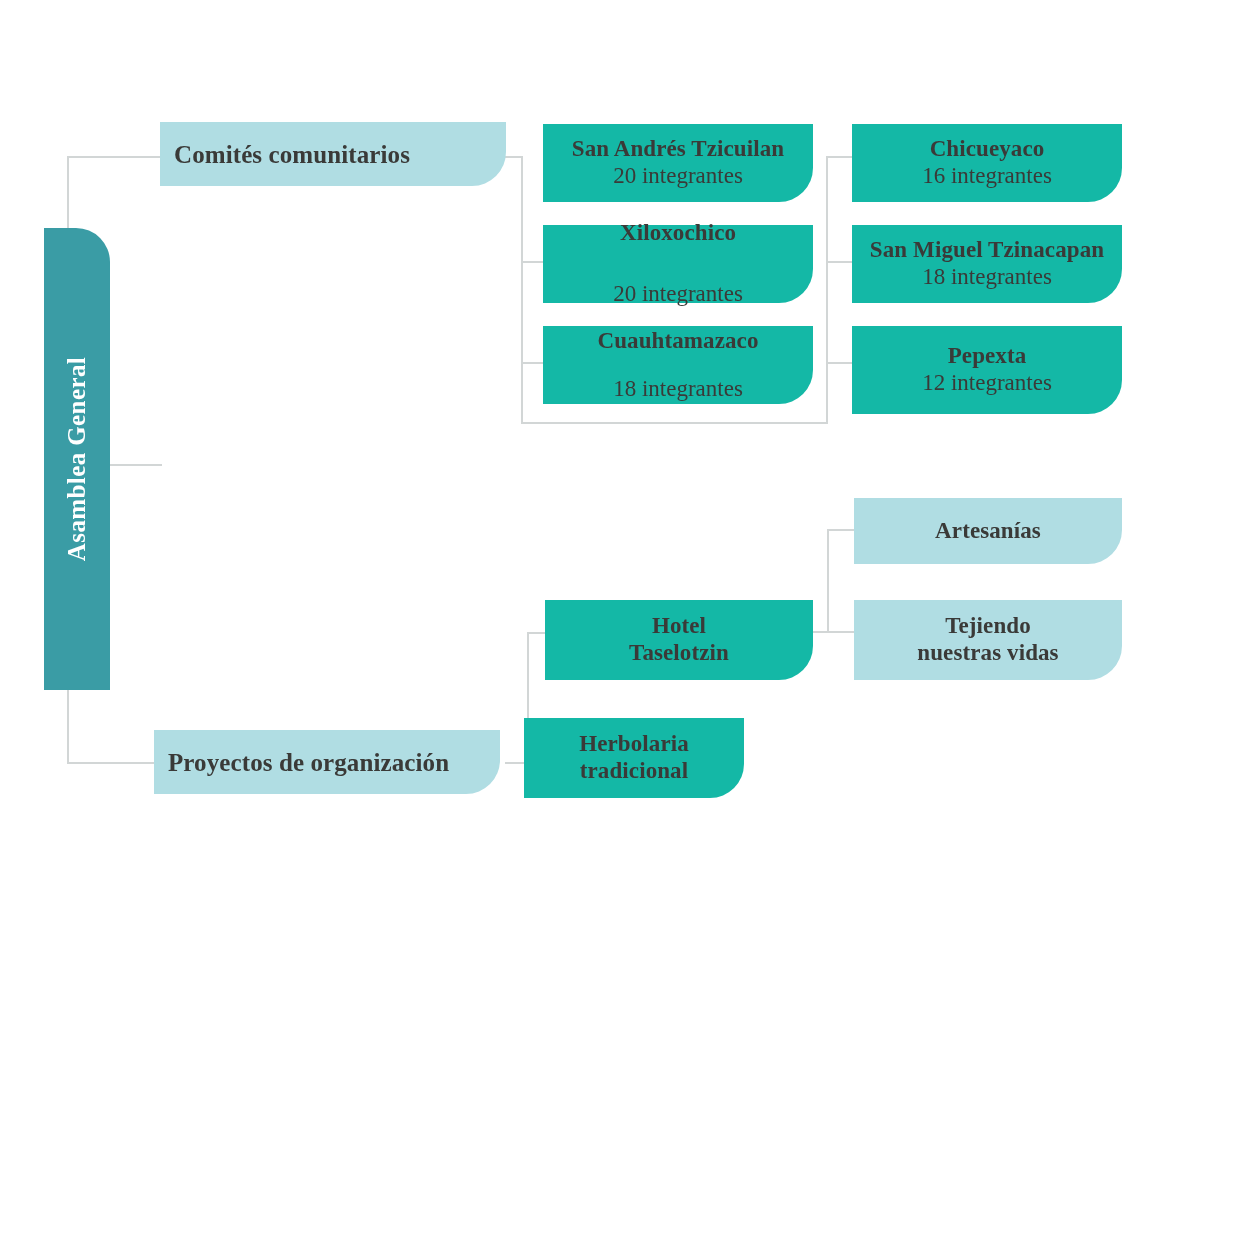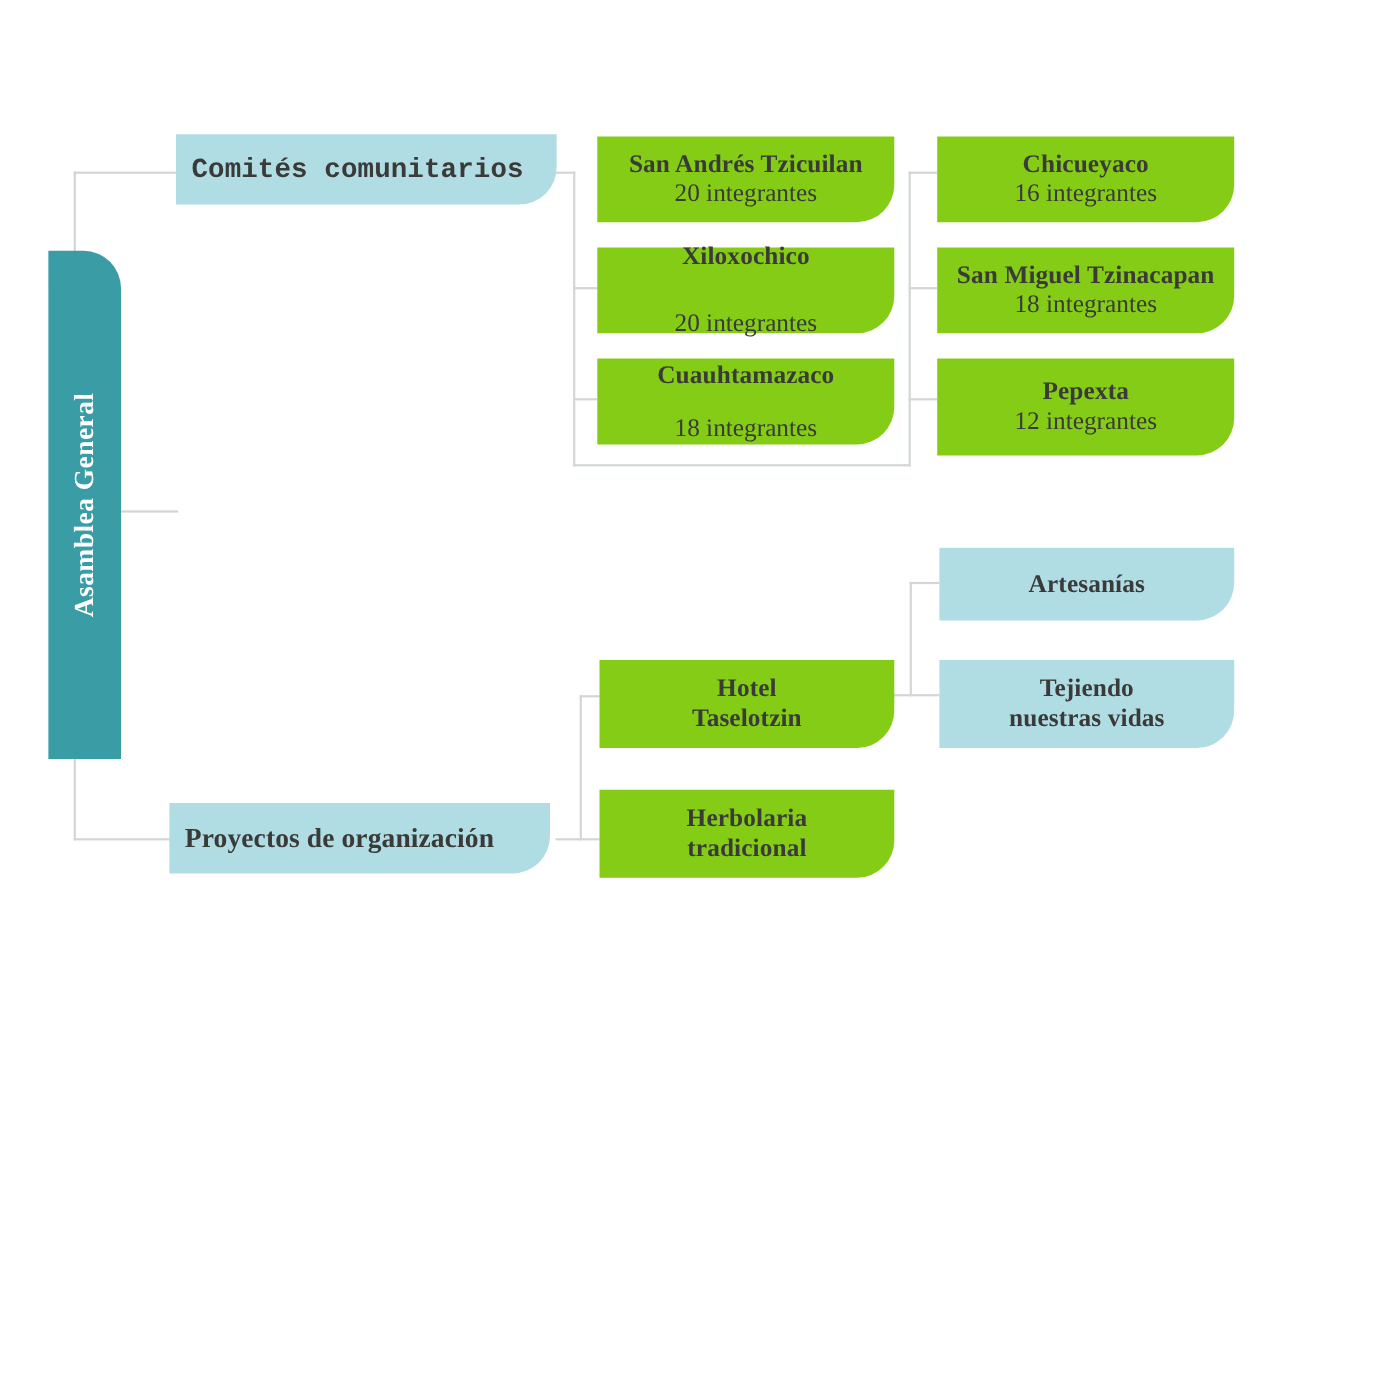--- a/index.html
+++ b/index.html
@@ -45,21 +45,21 @@
   .node .title {
     font-weight: bold;
     letter-spacing: .1px;
   }
   .node .sub {
     font-weight: normal;
   }
 
   
   .tone-mid   { background: #b0dde3; }
-  .tone-light { background: #84cc16; }
+  .tone-light { background: #14b8a6; }
 
   
   .root {
     position: absolute;
     background: #3a9ca5;
     border-top-right-radius: 34px;
     display: flex;
     align-items: center;
     justify-content: center;
   }
@@ -117,21 +117,21 @@
   <div class="line h" style="left:527px; top:632px; width:18px;"></div>
 
   <div class="line h" style="left:808px; top:631px; width:46px;"></div>
   <div class="line v" style="left:827px; top:529px; height:104px;"></div>
   <div class="line h" style="left:827px; top:529px; width:27px;"></div>
 
   <div class="root" style="left:44px; top:228px; width:66px; height:462px;">
     <span class="rootlabel">Asamblea General</span>
   </div>
 
-  <div class="node lvl1 tone-mid" style="left:160px; top:122px; width:346px; height:64px;font-family:Liberation Mono, monospace;">
+  <div class="node lvl1 tone-mid" style="left:160px; top:122px; width:346px; height:64px;">
     <span class="title">Comités comunitarios</span>
   </div>
 
 
   <div class="node lvl1 tone-mid" style="left:154px; top:730px; width:346px; height:64px;">
     <span class="title">Proyectos de organización</span>
   </div>
 
   <div class="node stack tone-light" style="left:543px; top:124px; width:270px; height:78px;">
     <span class="title">San Andrés Tzicuilan</span>
@@ -161,21 +161,21 @@
   <div class="node stack tone-light" style="left:852px; top:326px; width:270px; height:88px;">
     <span class="title">Pepexta</span>
     <span class="sub">12 integrantes</span>
   </div>
 
   <div class="node stack tone-light" style="left:545px; top:600px; width:268px; height:80px;align-items:center;">
     <span class="title">Hotel</span>
     <span class="title">Taselotzin</span>
   </div>
 
-  <div class="node stack tone-light" style="left:545px; top:718px; width:268px; height:80px;">
+  <div class="node stack tone-light" style="left:524px; top:718px; width:220px; height:80px;">
     <span class="title">Herbolaria</span>
     <span class="title">tradicional</span>
   </div>
 
   <div class="node single tone-mid" style="left:854px; top:498px; width:268px; height:66px;">
     <span class="title">Artesanías</span>
   </div>
 
   <div class="node stack tone-mid" style="left:854px; top:600px; width:268px; height:80px;">
     <span class="title">Tejiendo</span>

